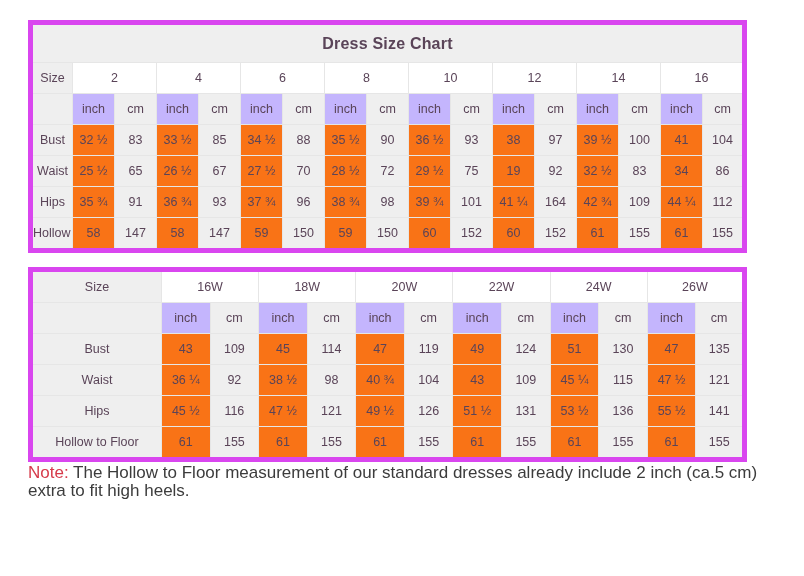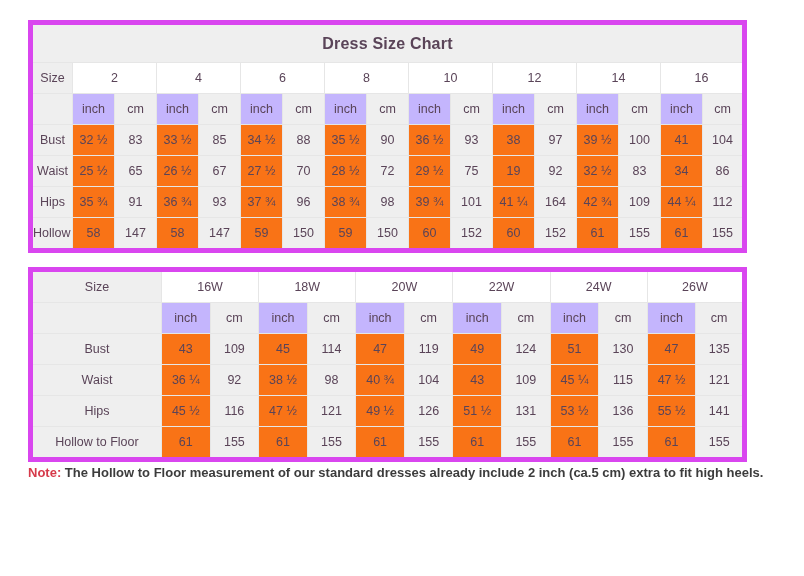--- a/index.html
+++ b/index.html
@@ -81,25 +81,24 @@
   }
   .val-cm {
     background: #efefef;
   }
   .blank-cell {
     background: #efefef;
   }
   .spacer-1 { height: 20px; }
   .spacer-2 { height: 14px; }
   .note {
-    font-size: 13px;
+    font-size: 17px;
     color: #3c3c3c;
     line-height: 18px;
     padding-top: 2px;
-    font-weight: bold;
   }
   .note-label {
     color: #d63a4a;
   }
 </style>
 </head>
 <body>
 
 <div class="page">
 

